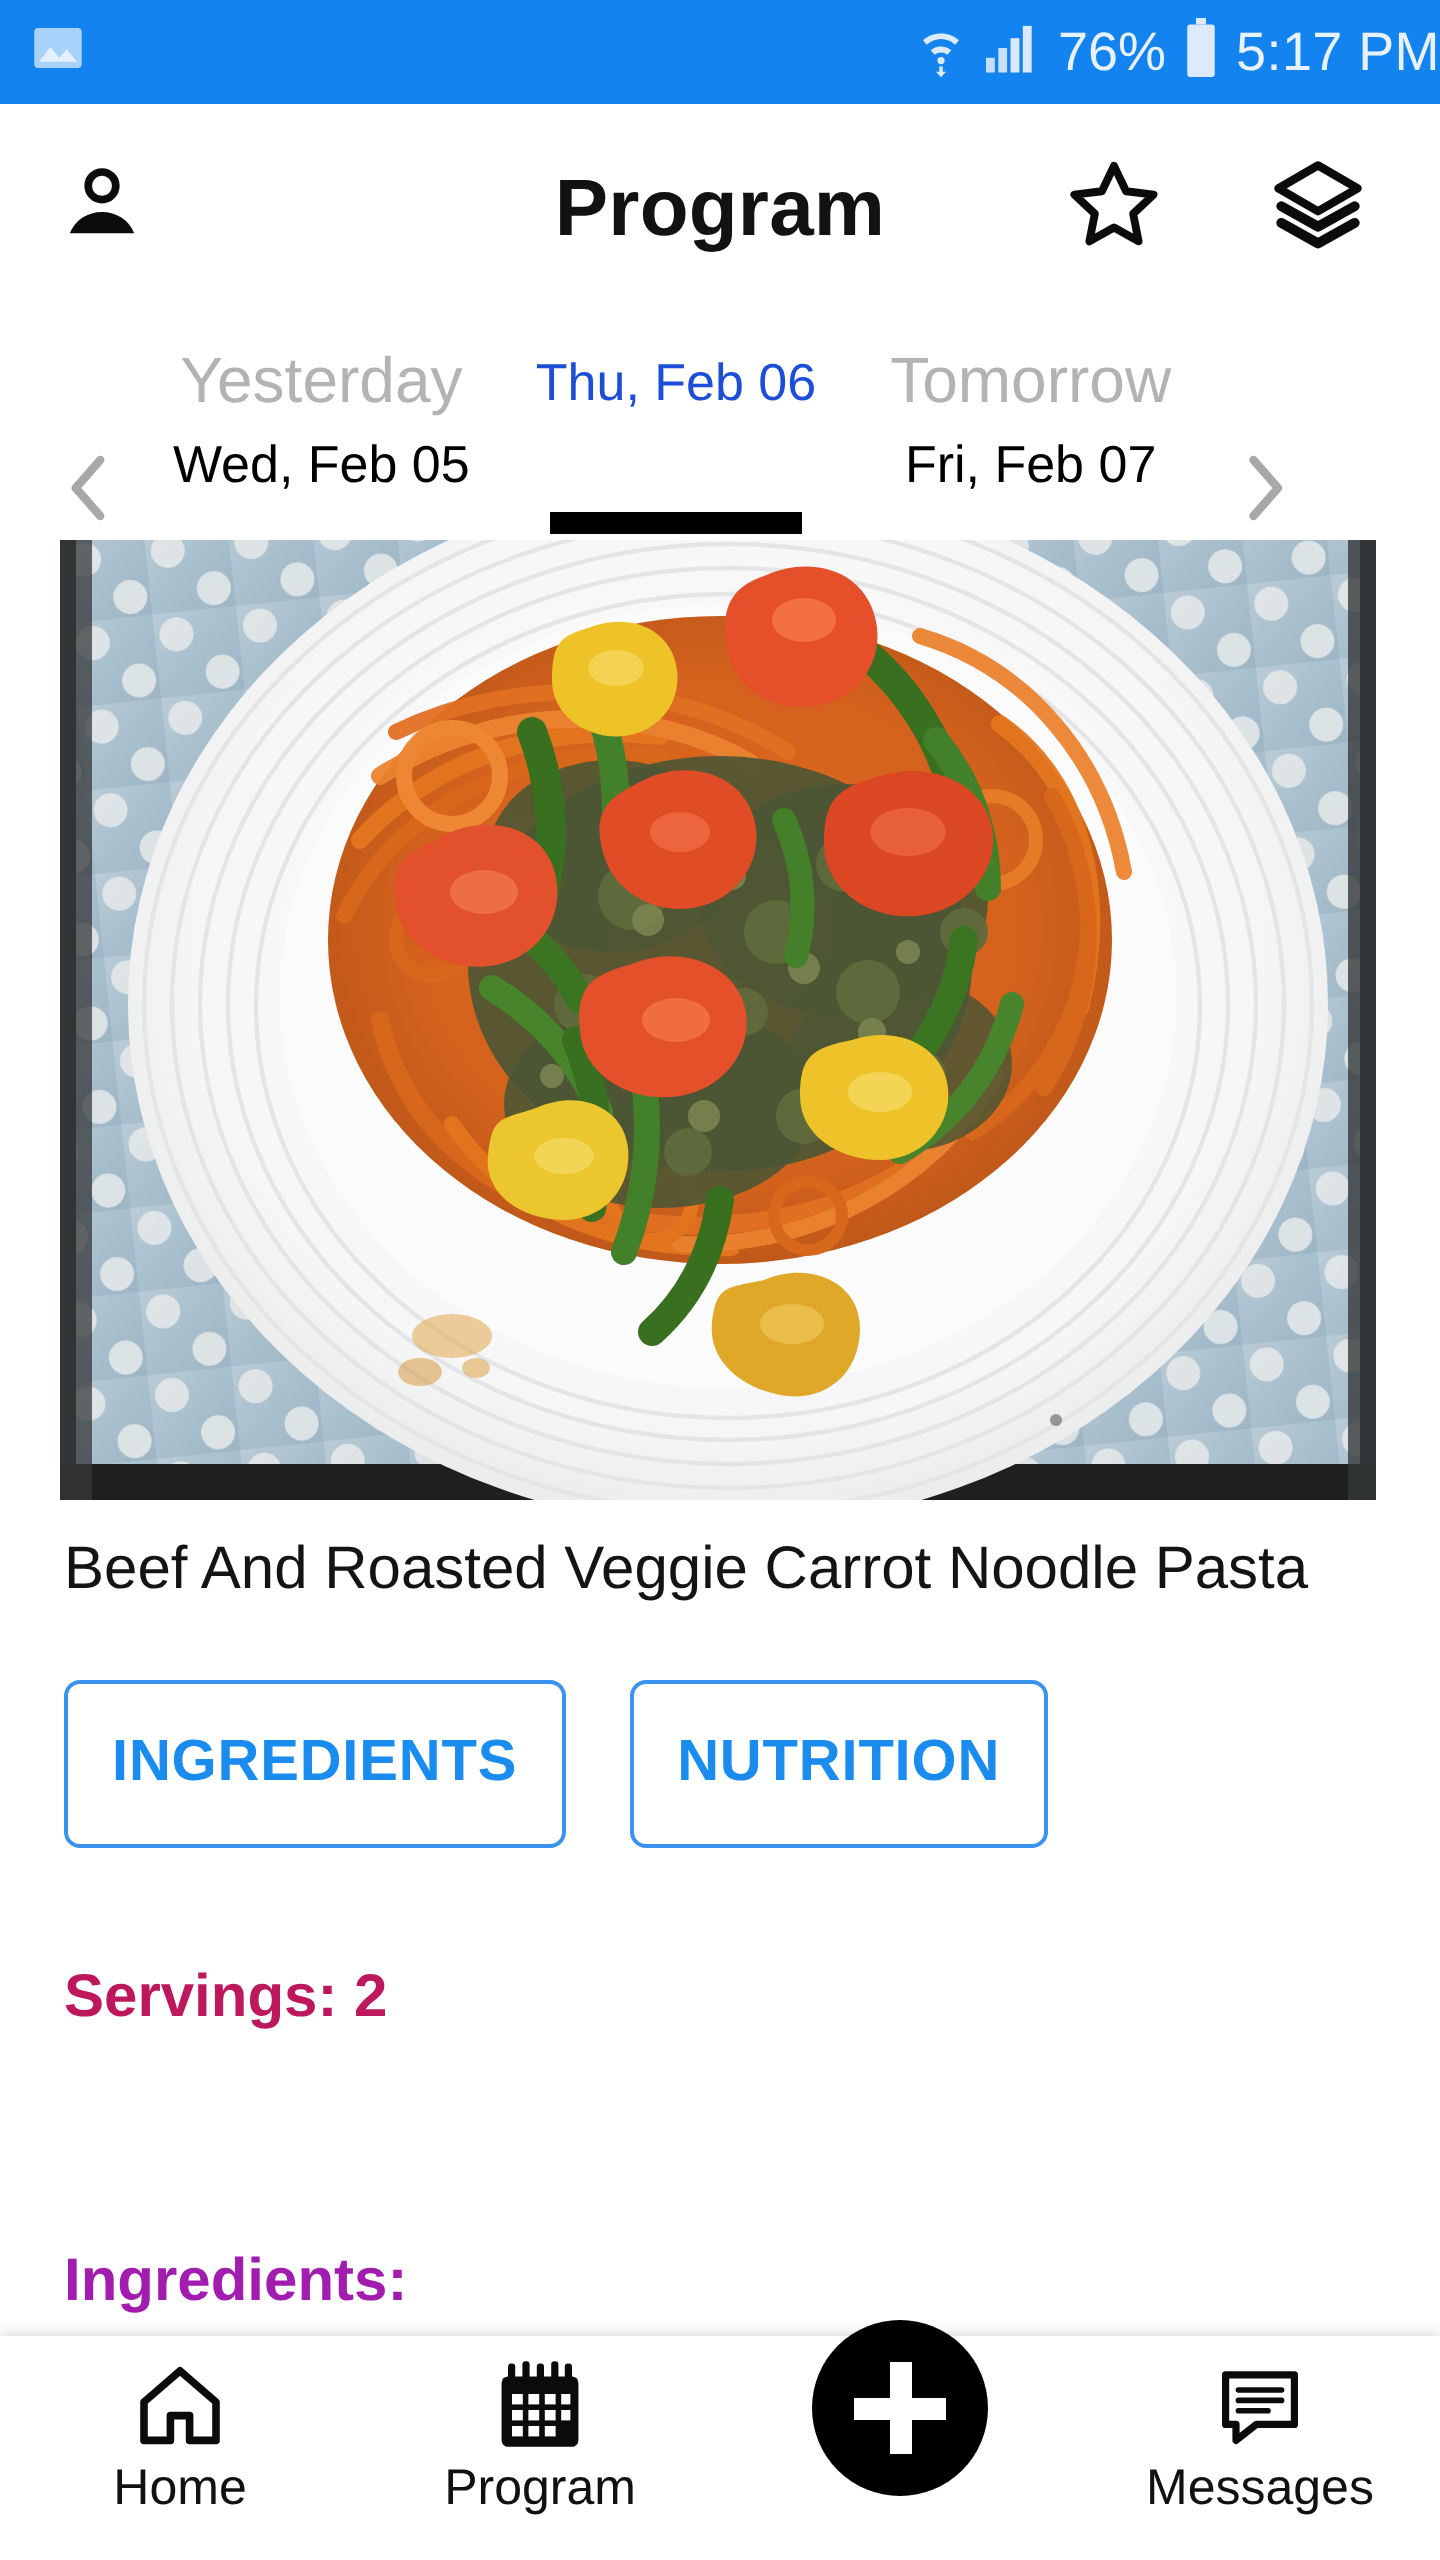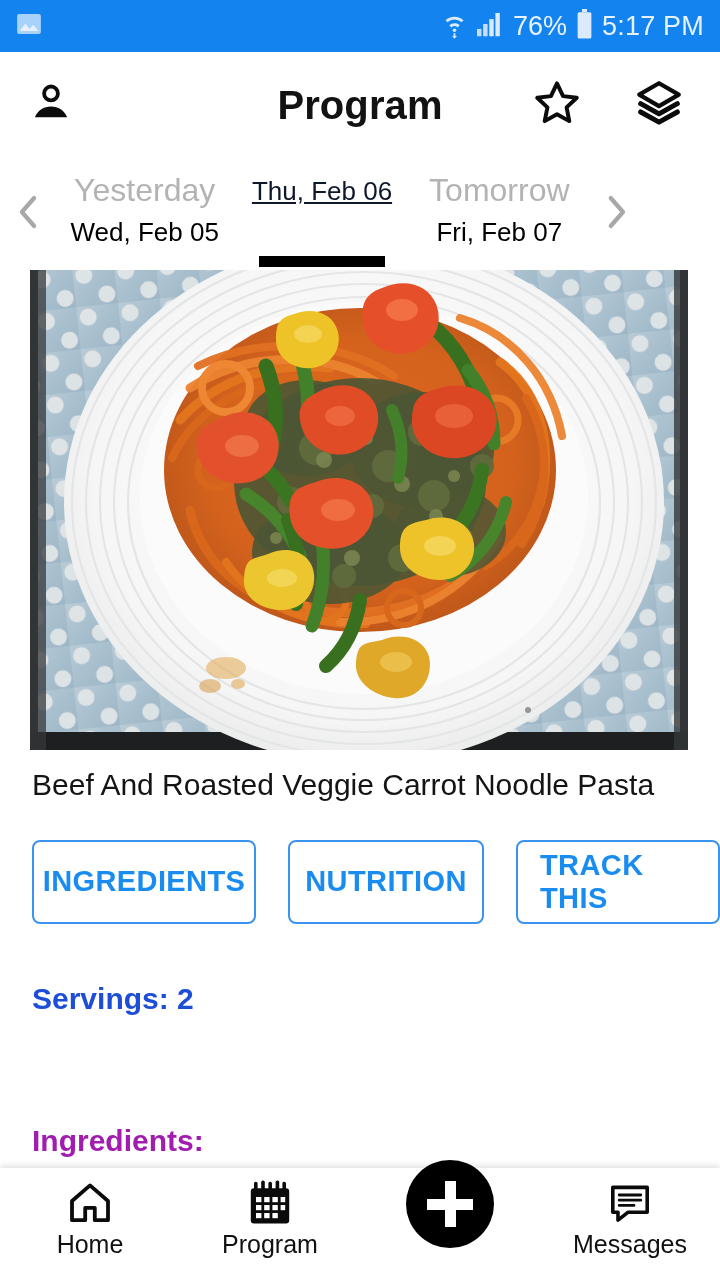--- a/index.html
+++ b/index.html
@@ -8,21 +8,21 @@
     background:#ffffff;
     font-family:"Liberation Sans", sans-serif;
     -webkit-font-smoothing:antialiased;
   }
   #app{ position:relative; width:720px; height:1280px; background:#fff; }
 
   
   .statusbar{
     position:absolute; top:0; left:0; width:720px; height:52px;
     background:#1383ef; display:flex; 
-    padding:0 16px 0 14px;
+    padding:0 0 0 14px;
   }
   .sb-left{ display:flex; align-items:center; gap:10px; }
   .sb-right{ margin-left:auto; display:flex; align-items:center; gap:9px; }
   .sb-text{ color:#e8f2fe; font-size:27px; font-weight:400; letter-spacing:.2px; line-height:1; }
   .sb-pct{ color:#e8f2fe; font-size:27px; font-weight:400; line-height:1; }
 
   
   .appbar{
     position:absolute; top:52px; left:0; width:720px; height:106px;
     background:#fff; display:flex; align-items:center;
@@ -31,33 +31,33 @@
   .ab-left{ position:absolute; left:28px; top:50%; transform:translateY(-50%); }
   .ab-title{
     position:absolute; left:0; right:0; top:50%; transform:translateY(-50%);
     text-align:center; font-size:40px; font-weight:700; color:#121212; letter-spacing:.1px;
   }
   .ab-star{ position:absolute; left:532px; top:50%; transform:translateY(-50%); }
   .ab-layers{ position:absolute; left:634px; top:50%; transform:translateY(-50%); }
 
   
   .datebar{
-    position:absolute; top:158px; left:0; width:644px; height:112px;
-    background:#fff; display:flex; align-items:center;
+    position:absolute; top:158px; left:16px; width:644px; height:112px;
+    background:#fff; display:flex; align-items:flex-end;
   }
   .chev{ width:56px; display:flex; align-items:center; justify-content:center; }
   .tabs{ flex:1; display:flex; align-items:flex-start; height:112px; }
   .tab{
     flex:1; text-align:center; position:relative; padding-top:12px;
     display:flex; flex-direction:column; align-items:center; height:112px;
   }
   .tab-top{ font-size:32px; color:#b3b3b3; font-weight:400; line-height:1.28; display:flex; align-items:center; gap:12px; }
   .tab-sub{ font-size:26px; color:#000000; font-weight:400; line-height:1.35; margin-top:4px; }
   .tab.active .tab-top{ color:#151515; }
-  .tab.active .tab-sub{ color:#0f172a;text-decoration:underline; }
+  .tab.active .tab-sub{ color:#1d4ed8; }
   .tab-underline{
     position:absolute; bottom:3px; left:50%; transform:translateX(-50%);
     width:126px; height:11px; background:#000; display:none;
   }
   .tab.active .tab-underline{ display:block; }
   .caret{
     width:0;height:0; border-left:12px solid transparent; border-right:12px solid transparent;
     border-top:14px solid #151515; display:inline-block; margin-top:4px;
   }
 
@@ -78,21 +78,21 @@
   .btn-row{ display:flex; gap:32px; padding:36px 0 0 32px; }
   .obtn{
     height:84px; min-width:196px; padding:0 22px;
     border:2px solid #3b93ef; border-radius:8px; background:#fff;
     color:#1a8cf0; font-size:29px; font-weight:700; letter-spacing:.4px;
     display:flex; align-items:center; justify-content:center;
     font-family:"Liberation Sans", sans-serif;
   }
   .obtn.wide{ min-width:198px; }
 
-  .servings{ padding:58px 0 0 32px; font-size:30px; font-weight:700; color:#1d4ed8; }
+  .servings{ padding:58px 0 0 32px; font-size:30px; font-weight:700; color:#be185d; }
   .ing-head{ padding:108px 0 0 32px; font-size:30px; font-weight:700; color:#a21caf; }
   .ing-line{ padding:32px 0 0 32px; font-size:30px; font-weight:400; color:#141414; white-space:nowrap; }
 
   
   .bottomnav{
     position:absolute; bottom:0; left:0; width:720px; height:112px;
     background:#fff; box-shadow:0 -2px 6px rgba(0,0,0,.13);
     display:flex; align-items:flex-start; z-index:5;
   }
   .nav-item{
@@ -368,21 +368,20 @@
         </g>
         <circle cx="498" cy="440" r="3" fill="#5b5b5b" opacity="0.6"></circle>
       </svg>
     </div>
 
     <div class="recipe-title">Beef And Roasted Veggie Carrot Noodle Pasta</div>
 
     <div class="btn-row">
       <div class="obtn">INGREDIENTS</div>
       <div class="obtn">NUTRITION</div>
-      <div class="obtn wide">TRACK THIS</div>
     </div>
 
     <div class="servings">Servings: 2</div>
     <div class="ing-head">Ingredients:</div>
     <div class="ing-line">1 package frozen carrot noodles (recommended:</div>
   </div>
 
   <div class="bottomnav">
 
     <div class="nav-item">

